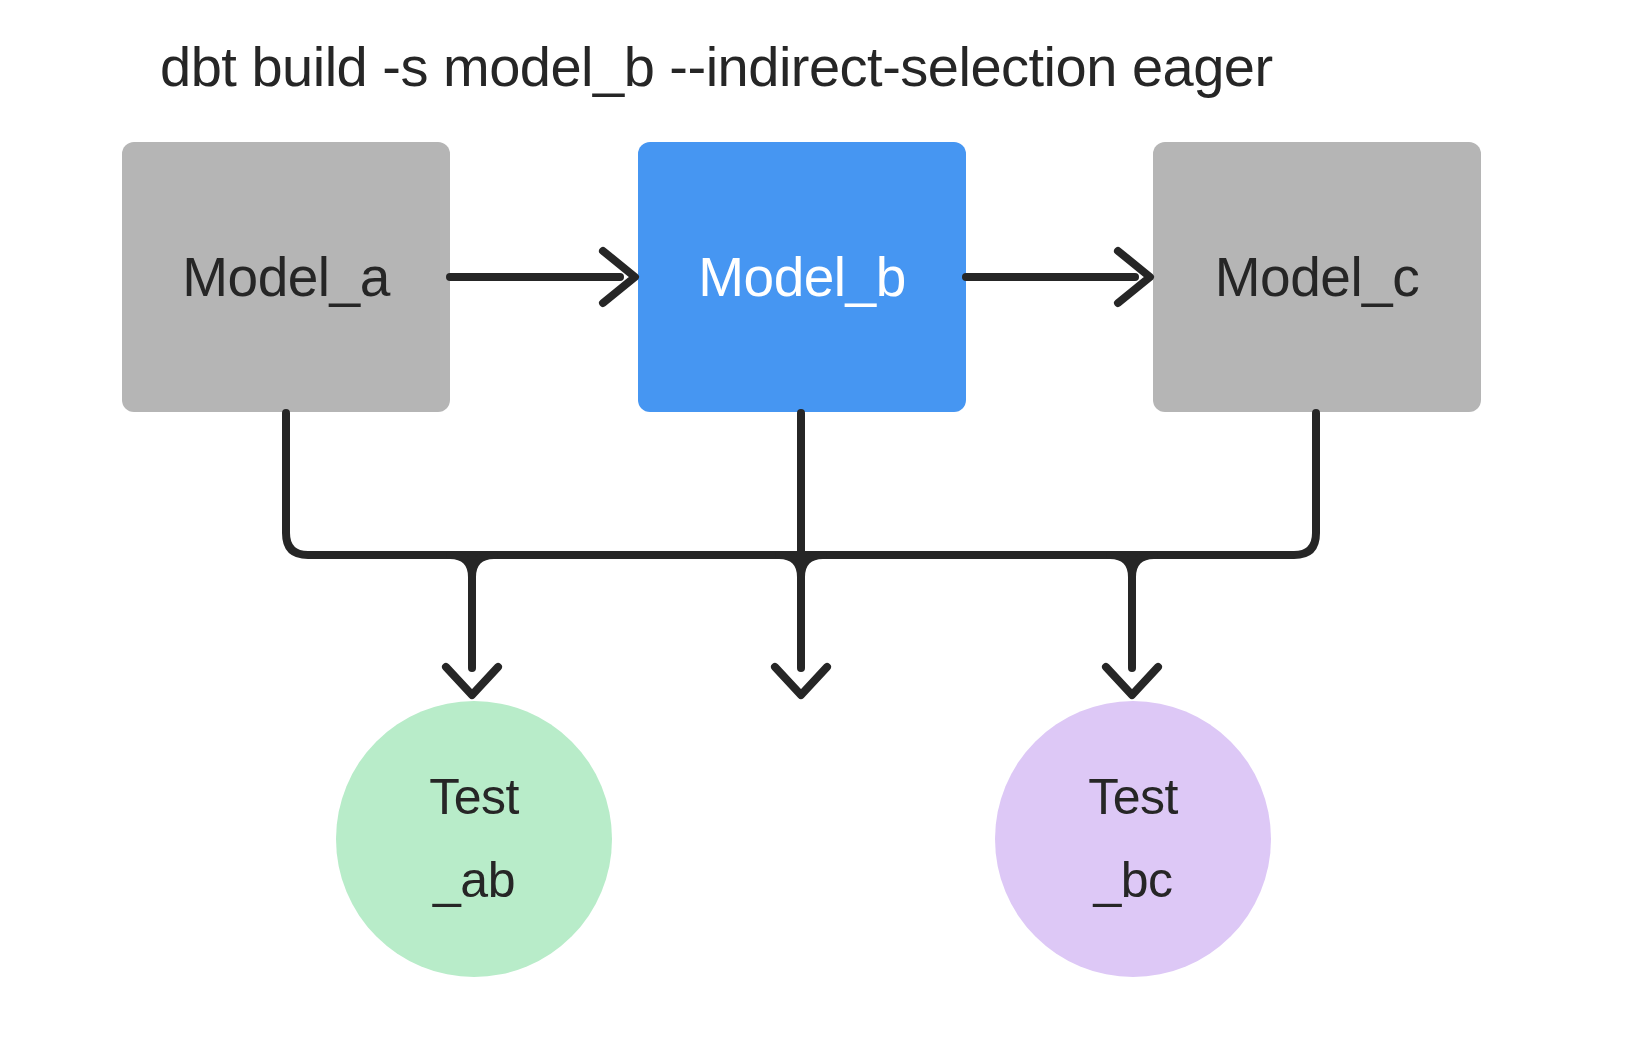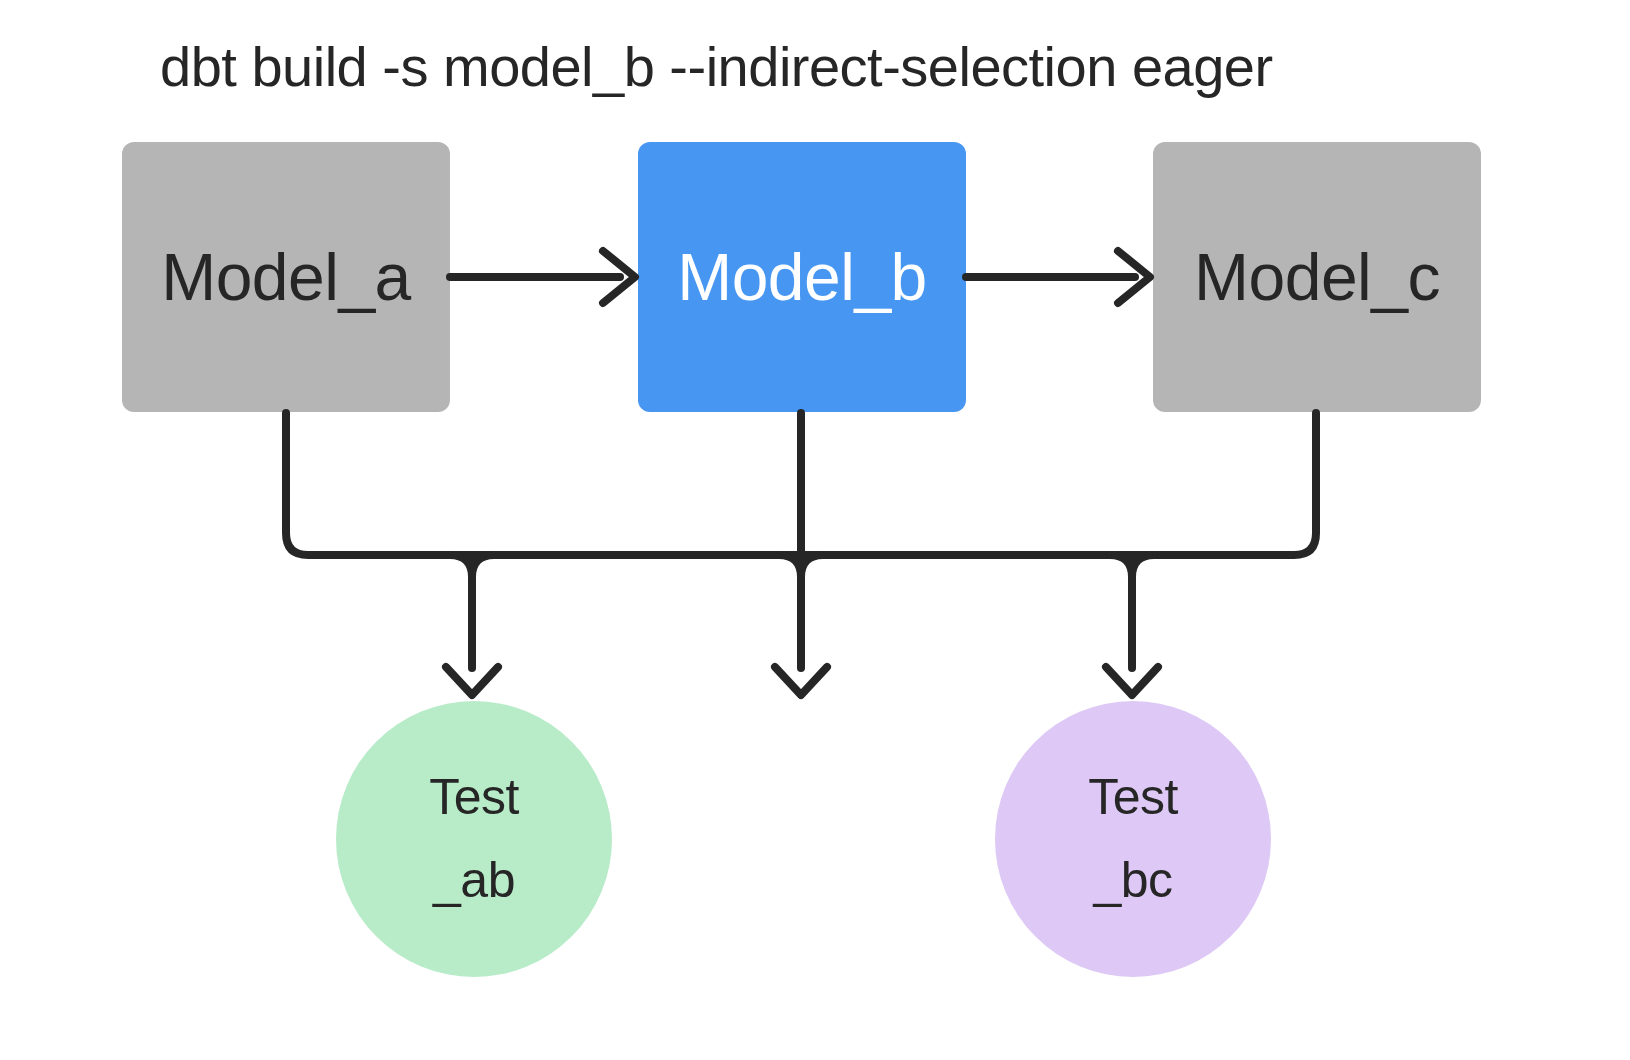--- a/index.html
+++ b/index.html
@@ -34,21 +34,21 @@
   }
   .node{
     position:absolute;
     top:142px;
     width:328px;
     height:270px;
     border-radius:12px;
     display:flex;
     align-items:center;
     justify-content:center;
-    font-size:66px;
+    font-size:55px;
     letter-spacing:-0.5px;
   }
   .node.gray{background:var(--gray-node);color:var(--text-dark);}
   .node.blue{background:var(--blue-node);color:var(--text-light);}
   #model-a{left:122px;}
   #model-b{left:638px;}
   #model-c{left:1153px;}
   .test{
     position:absolute;
     width:276px;

